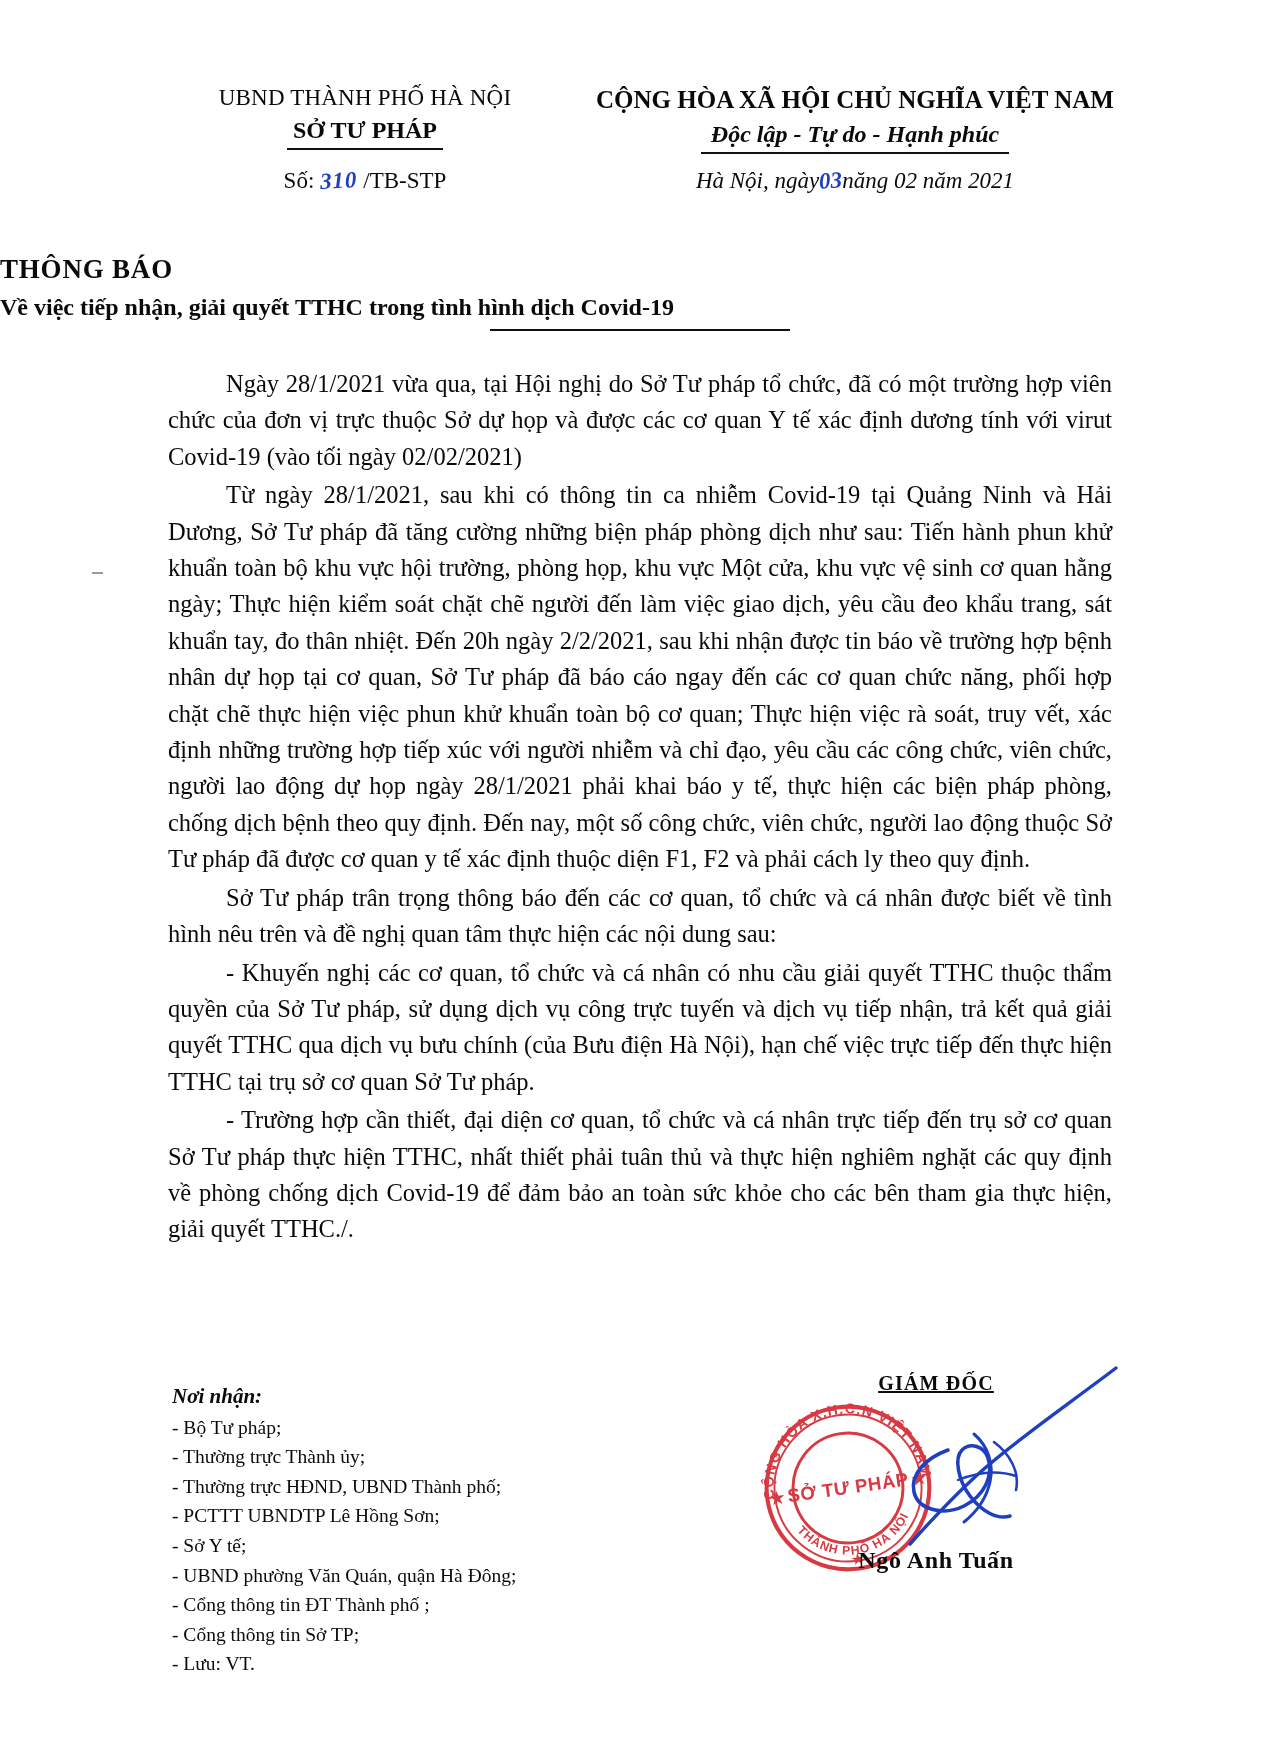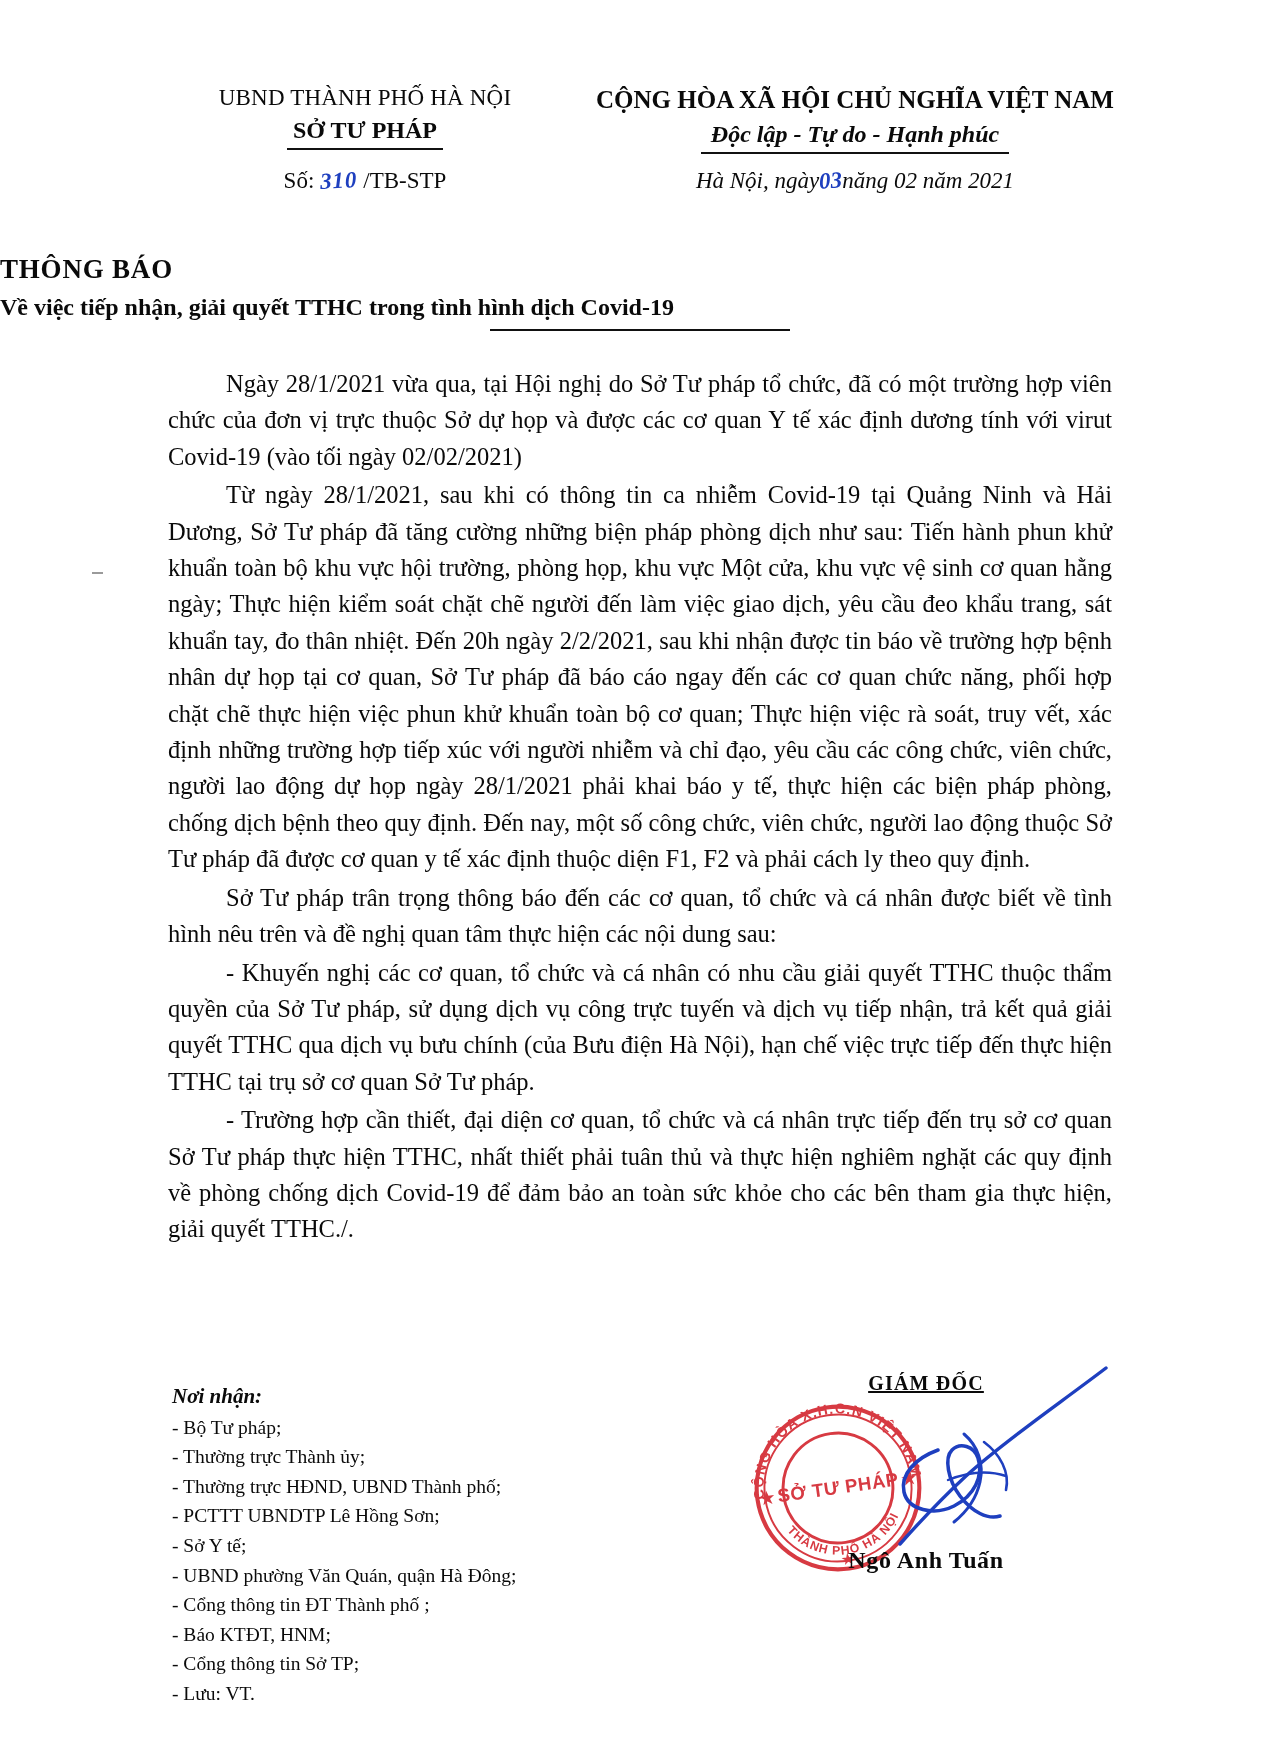--- a/index.html
+++ b/index.html
@@ -154,21 +154,21 @@
   .body-text p {
     margin: 0 0 2px 0;
     text-indent: 58px;
   }
 
   
   .footer {
     position: absolute;
     top: 1382px;
     left: 0;
-    right: 14px;
+    right: 4px;
     height: 370px;
   }
   .recipients {
     position: absolute;
     left: 172px;
     top: 0;
     width: 430px;
     font-size: 19.5px;
     line-height: 29.6px;
   }
@@ -296,21 +296,20 @@
     <div class="recipients">
       <div class="recipients-title">Nơi nhận:</div>
       <ul>
         <li>- Bộ Tư pháp;</li>
         <li>- Thường trực Thành ủy;</li>
         <li>- Thường trực HĐND, UBND Thành phố;</li>
         <li>- PCTTT UBNDTP Lê Hồng Sơn;</li>
         <li>- Sở Y tế;</li>
         <li>- UBND phường Văn Quán, quận Hà Đông;</li>
         <li>- Cổng thông tin ĐT Thành phố ;</li>
-        <li>- Báo KTĐT, HNM;</li>
         <li>- Cổng thông tin Sở TP;</li>
         <li>- Lưu: VT.</li>
       </ul>
     </div>
 
     <div class="signature">
 
       <div class="sig-role">GIÁM ĐỐC</div>
 
       <div class="seal">

